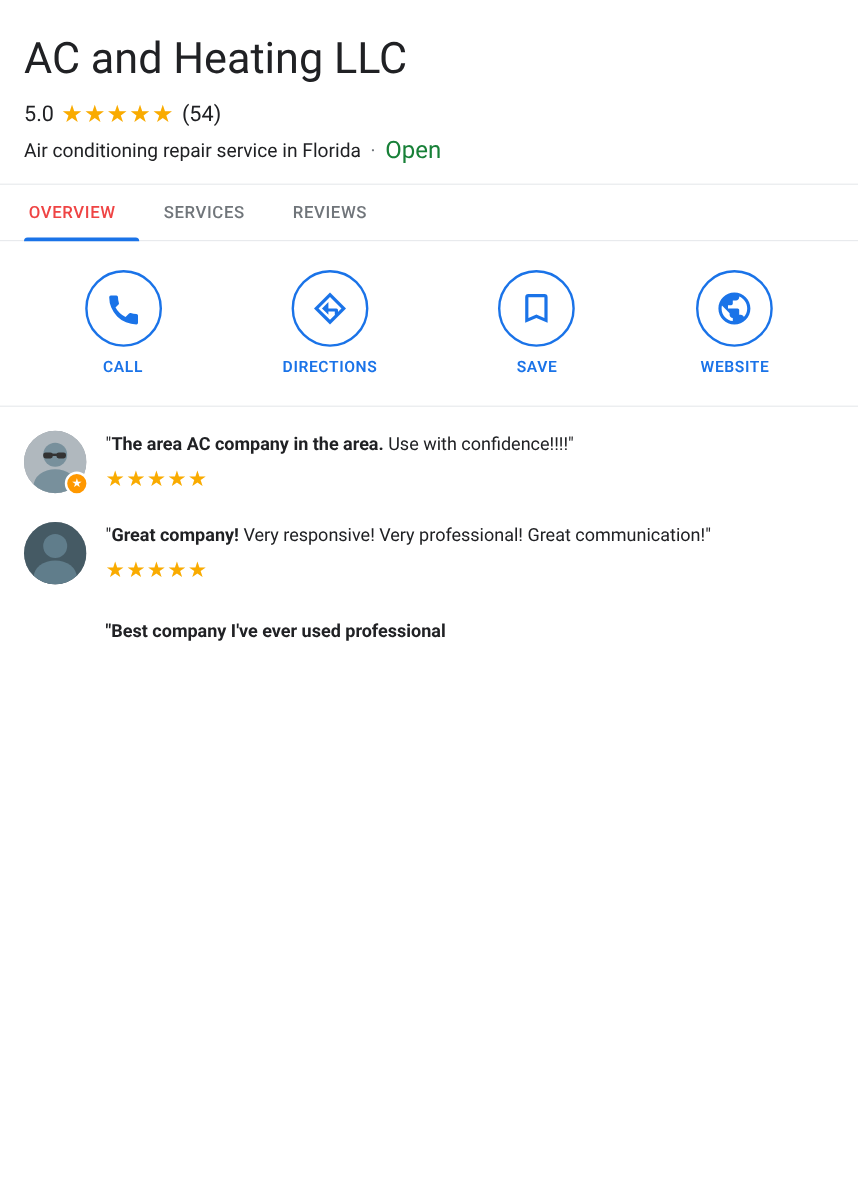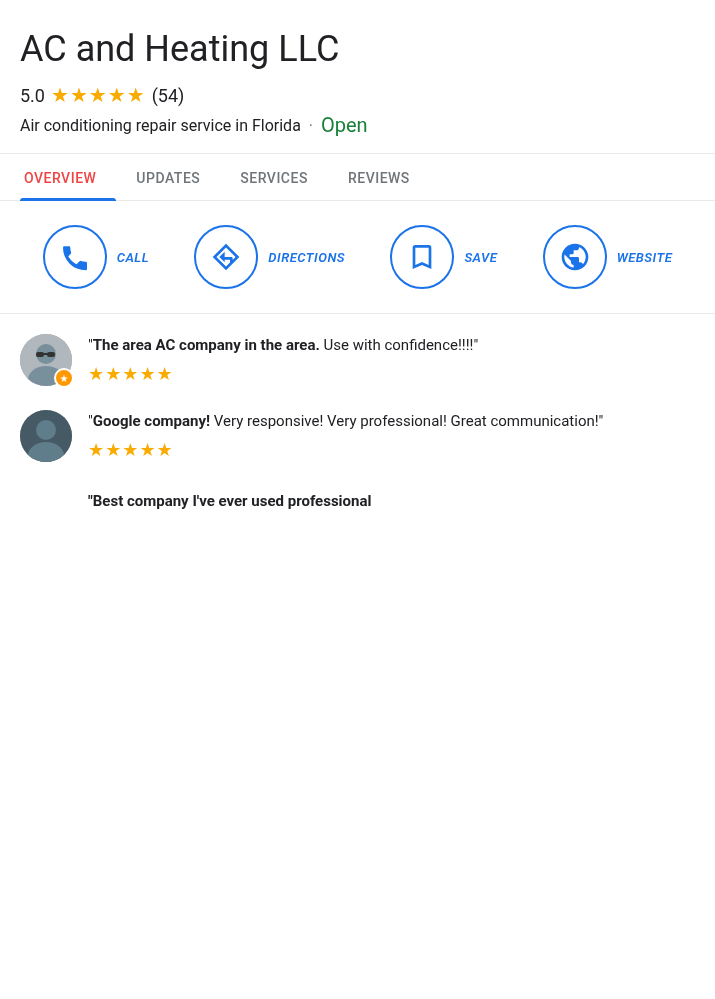--- a/index.html
+++ b/index.html
@@ -104,25 +104,24 @@
 
     .actions-section {
       display: flex;
       justify-content: space-around;
       padding: 24px 20px;
       border-bottom: 1px solid #e8eaed;
     }
 
     .action-item {
       display: flex;
-      flex-direction: row;
+      flex-direction: column;
       align-items: center;
       gap: 10px;
       cursor: pointer;
-      font-style: italic;
     }
 
     .action-circle {
       width: 64px;
       height: 64px;
       border-radius: 50%;
       border: 2px solid #1a73e8;
       display: flex;
       align-items: center;
       justify-content: center;
@@ -263,21 +262,20 @@
     <span>Air conditioning repair service in Florida</span>
     <span class="dot-separator">·</span>
     <span class="open-status">Open</span>
   </div>
 </div>
 
 <div class="divider"></div>
 
 <div class="tabs-section">
   <div class="tab active">OVERVIEW</div>
-  <div class="tab">UPDATES</div>
   <div class="tab">SERVICES</div>
   <div class="tab">REVIEWS</div>
 </div>
 
 <div class="actions-section">
 
   <div class="action-item">
     <div class="action-circle">
       <svg viewBox="0 0 24 24" xmlns="http://www.w3.org/2000/svg">
         <path d="M6.62 10.79a15.05 15.05 0 006.59 6.59l2.2-2.2a1 1 0 011.01-.24 11.47 11.47 0 003.58.57 1 1 0 011 1V21a1 1 0 01-1 1A17 17 0 013 5a1 1 0 011-1h3.5a1 1 0 011 1 11.47 11.47 0 00.57 3.58 1 1 0 01-.25 1.02l-2.2 2.19z"></path>
@@ -346,21 +344,21 @@
       <div class="avatar-img">
         <svg viewBox="0 0 52 52" width="52" height="52" xmlns="http://www.w3.org/2000/svg">
           <rect width="52" height="52" fill="#455a64"></rect>
           <ellipse cx="26" cy="20" rx="10" ry="10" fill="#607d8b"></ellipse>
           <ellipse cx="26" cy="46" rx="18" ry="14" fill="#607d8b"></ellipse>
         </svg>
       </div>
     </div>
     <div class="review-content">
       <p class="review-text">
-        "<span class="bold">Google company!</span> Very responsive! Very professional! Great communication!"
+        "<span class="bold">Great company!</span> Very responsive! Very professional! Great communication!"
       </p>
       <div class="review-stars">★★★★★</div>
     </div>
   </div>
 
   <div class="review-item">
     <div class="review-content" style="padding-left: 68px;">
       <p class="last-review-text">
         "Best company I've ever used professional
       </p>

